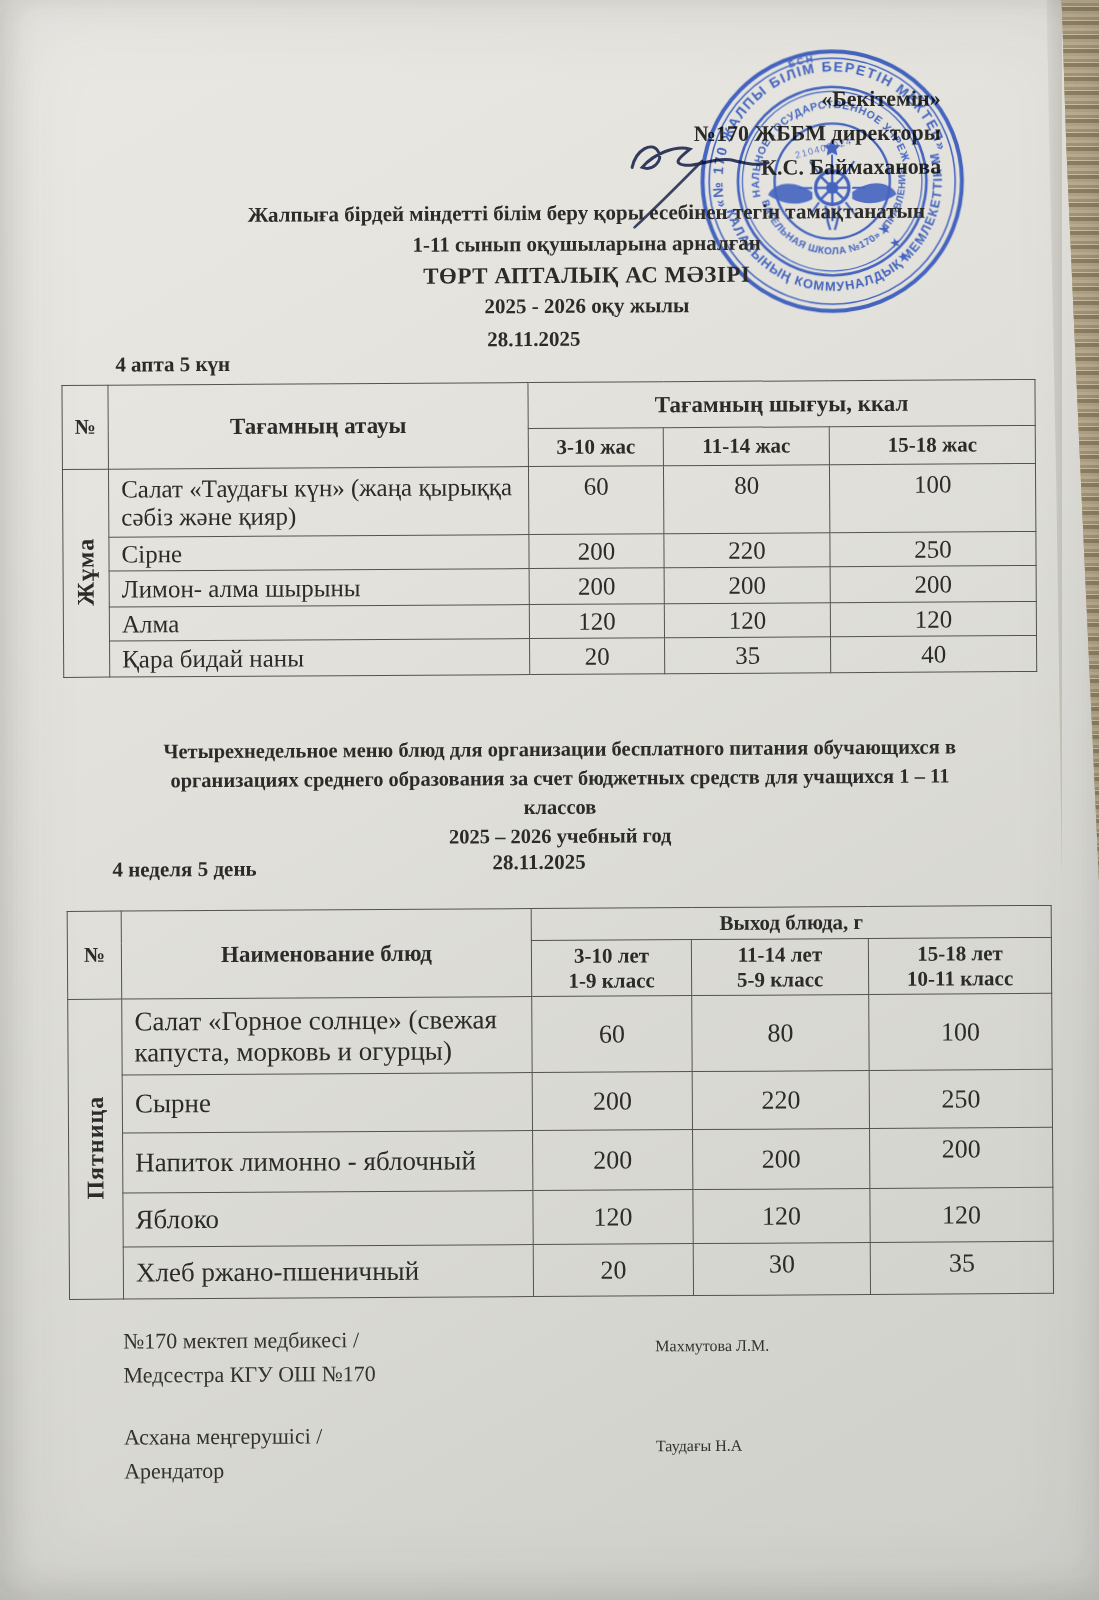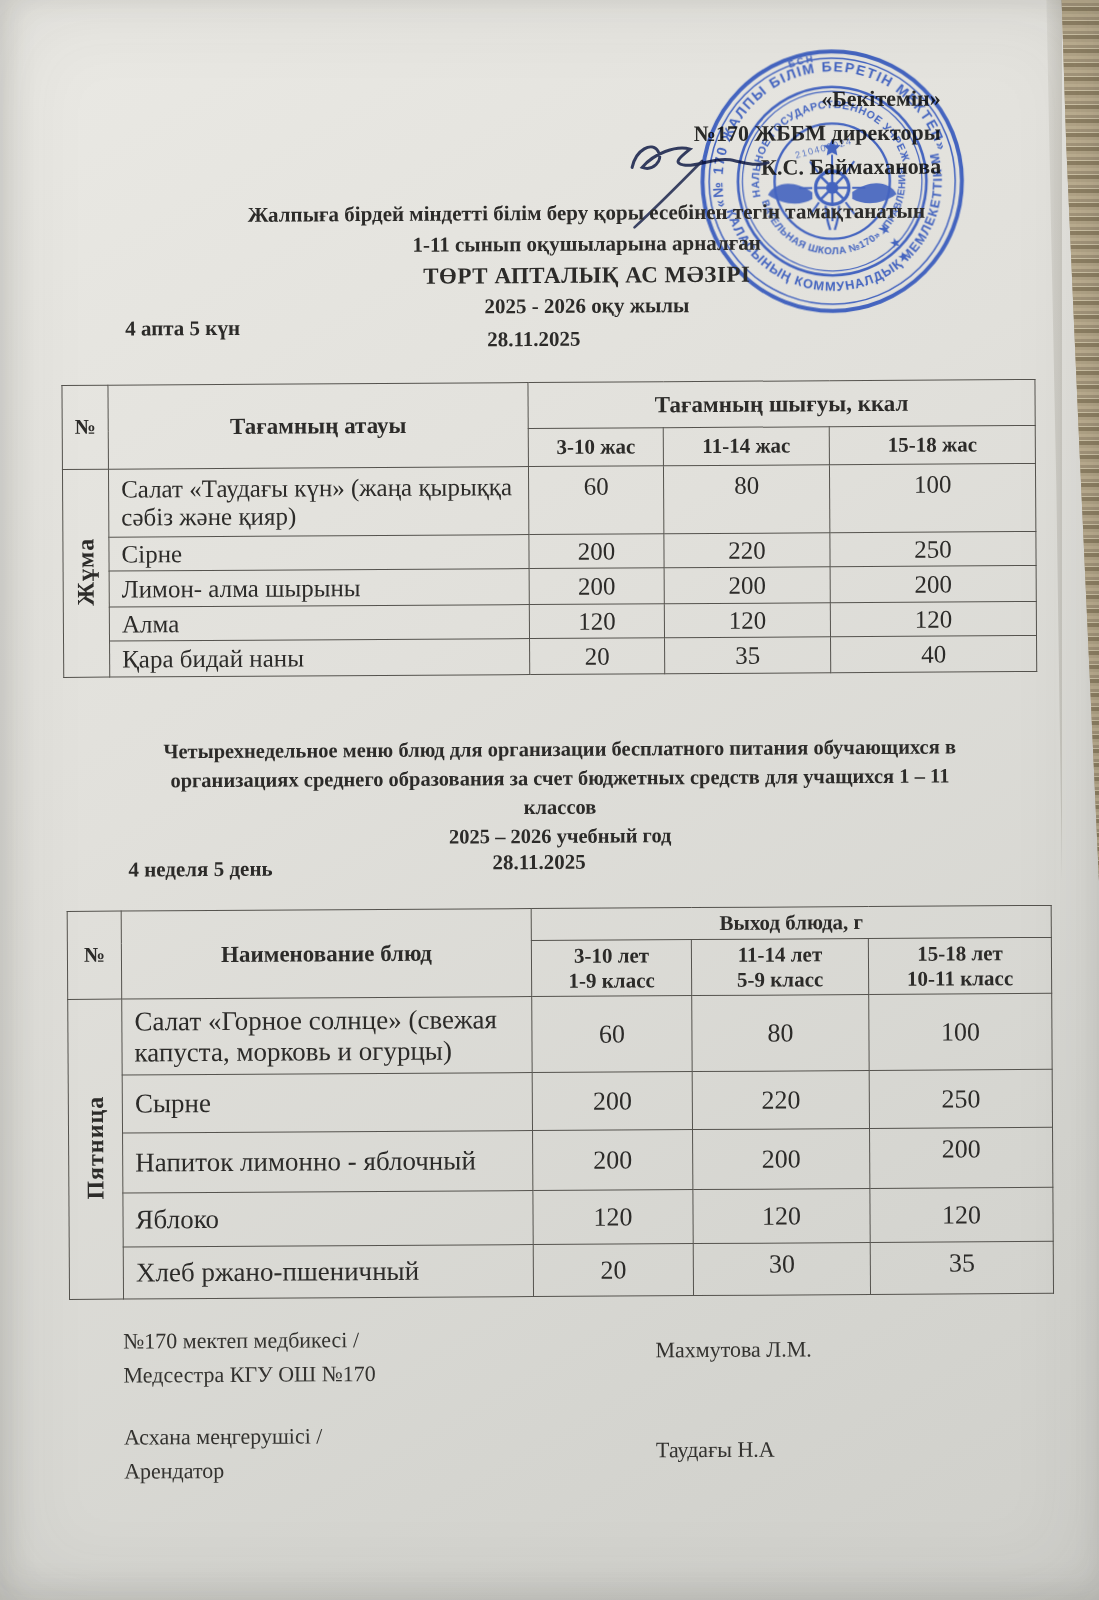--- a/index.html
+++ b/index.html
@@ -48,21 +48,21 @@
   .t2 td.val{font-size:26px;}
   td.v-top{vertical-align:top;padding-top:6px;}
   .daycell{text-align:center;}
   .day-vert{display:inline-block;writing-mode:vertical-rl;transform:rotate(180deg);
     font-weight:bold;font-size:24px;letter-spacing:1px;}
 
   .ru-title{position:absolute;left:85px;top:735px;width:950px;text-align:center;
     font-weight:bold;font-size:20.5px;line-height:29px;}
 
   .sig-block{position:absolute;font-size:22px;line-height:34px;color:#33322f;}
-  .sig-name{position:absolute;font-size:22px;color:#33322f;}
+  .sig-name{position:absolute;font-size:16px;color:#33322f;}
 </style>
 </head>
 <body>
 
 <div class="wood"></div>
 <div class="paper-edge"></div>
 
 <div class="content">
 
   <div class="approval">
@@ -127,21 +127,21 @@
     </g>
   </svg>
 
   <div class="kk-title">
     <div>Жалпыға бірдей  міндетті білім беру қоры есебінен тегін тамақтанатын</div>
     <div>1-11 сынып оқушыларына арналған</div>
     <div class="big">ТӨРТ АПТАЛЫҚ АС МӘЗІРІ</div>
     <div>2025 - 2026 оқу жылы</div>
   </div>
 
-  <div class="meta-row" style="left:118px;top:314px;margin-left:10px;">4 апта 5 күн</div>
+  <div class="meta-row" style="left:118px;top:350px;">4 апта 5 күн</div>
   <div class="meta-row" style="left:490px;top:327px;">28.11.2025</div>
 
   <table class="t1">
     <colgroup>
       <col style="width:46px">
         <col style="width:420px">
         <col style="width:135px">
         <col style="width:166px">
         <col style="width:206px">
     </colgroup>
@@ -192,21 +192,21 @@
   </tbody>
     </table>
 
   <div class="ru-title">
     <div>Четырехнедельное меню блюд для организации бесплатного питания обучающихся в</div>
     <div>организациях среднего образования за счет бюджетных средств для учащихся 1 – 11</div>
     <div>классов</div>
     <div>2025 – 2026 учебный год</div>
   </div>
 
-  <div class="meta-row" style="left:128px;top:855px;">4 неделя 5 день</div>
+  <div class="meta-row" style="left:112px;top:855px;">4 неделя 5 день</div>
   <div class="meta-row" style="left:492px;top:850px;">28.11.2025</div>
 
   <table class="t2">
     <colgroup>
       <col style="width:54px">
         <col style="width:410px">
         <col style="width:160px">
         <col style="width:177px">
         <col style="width:183px">
     </colgroup>

